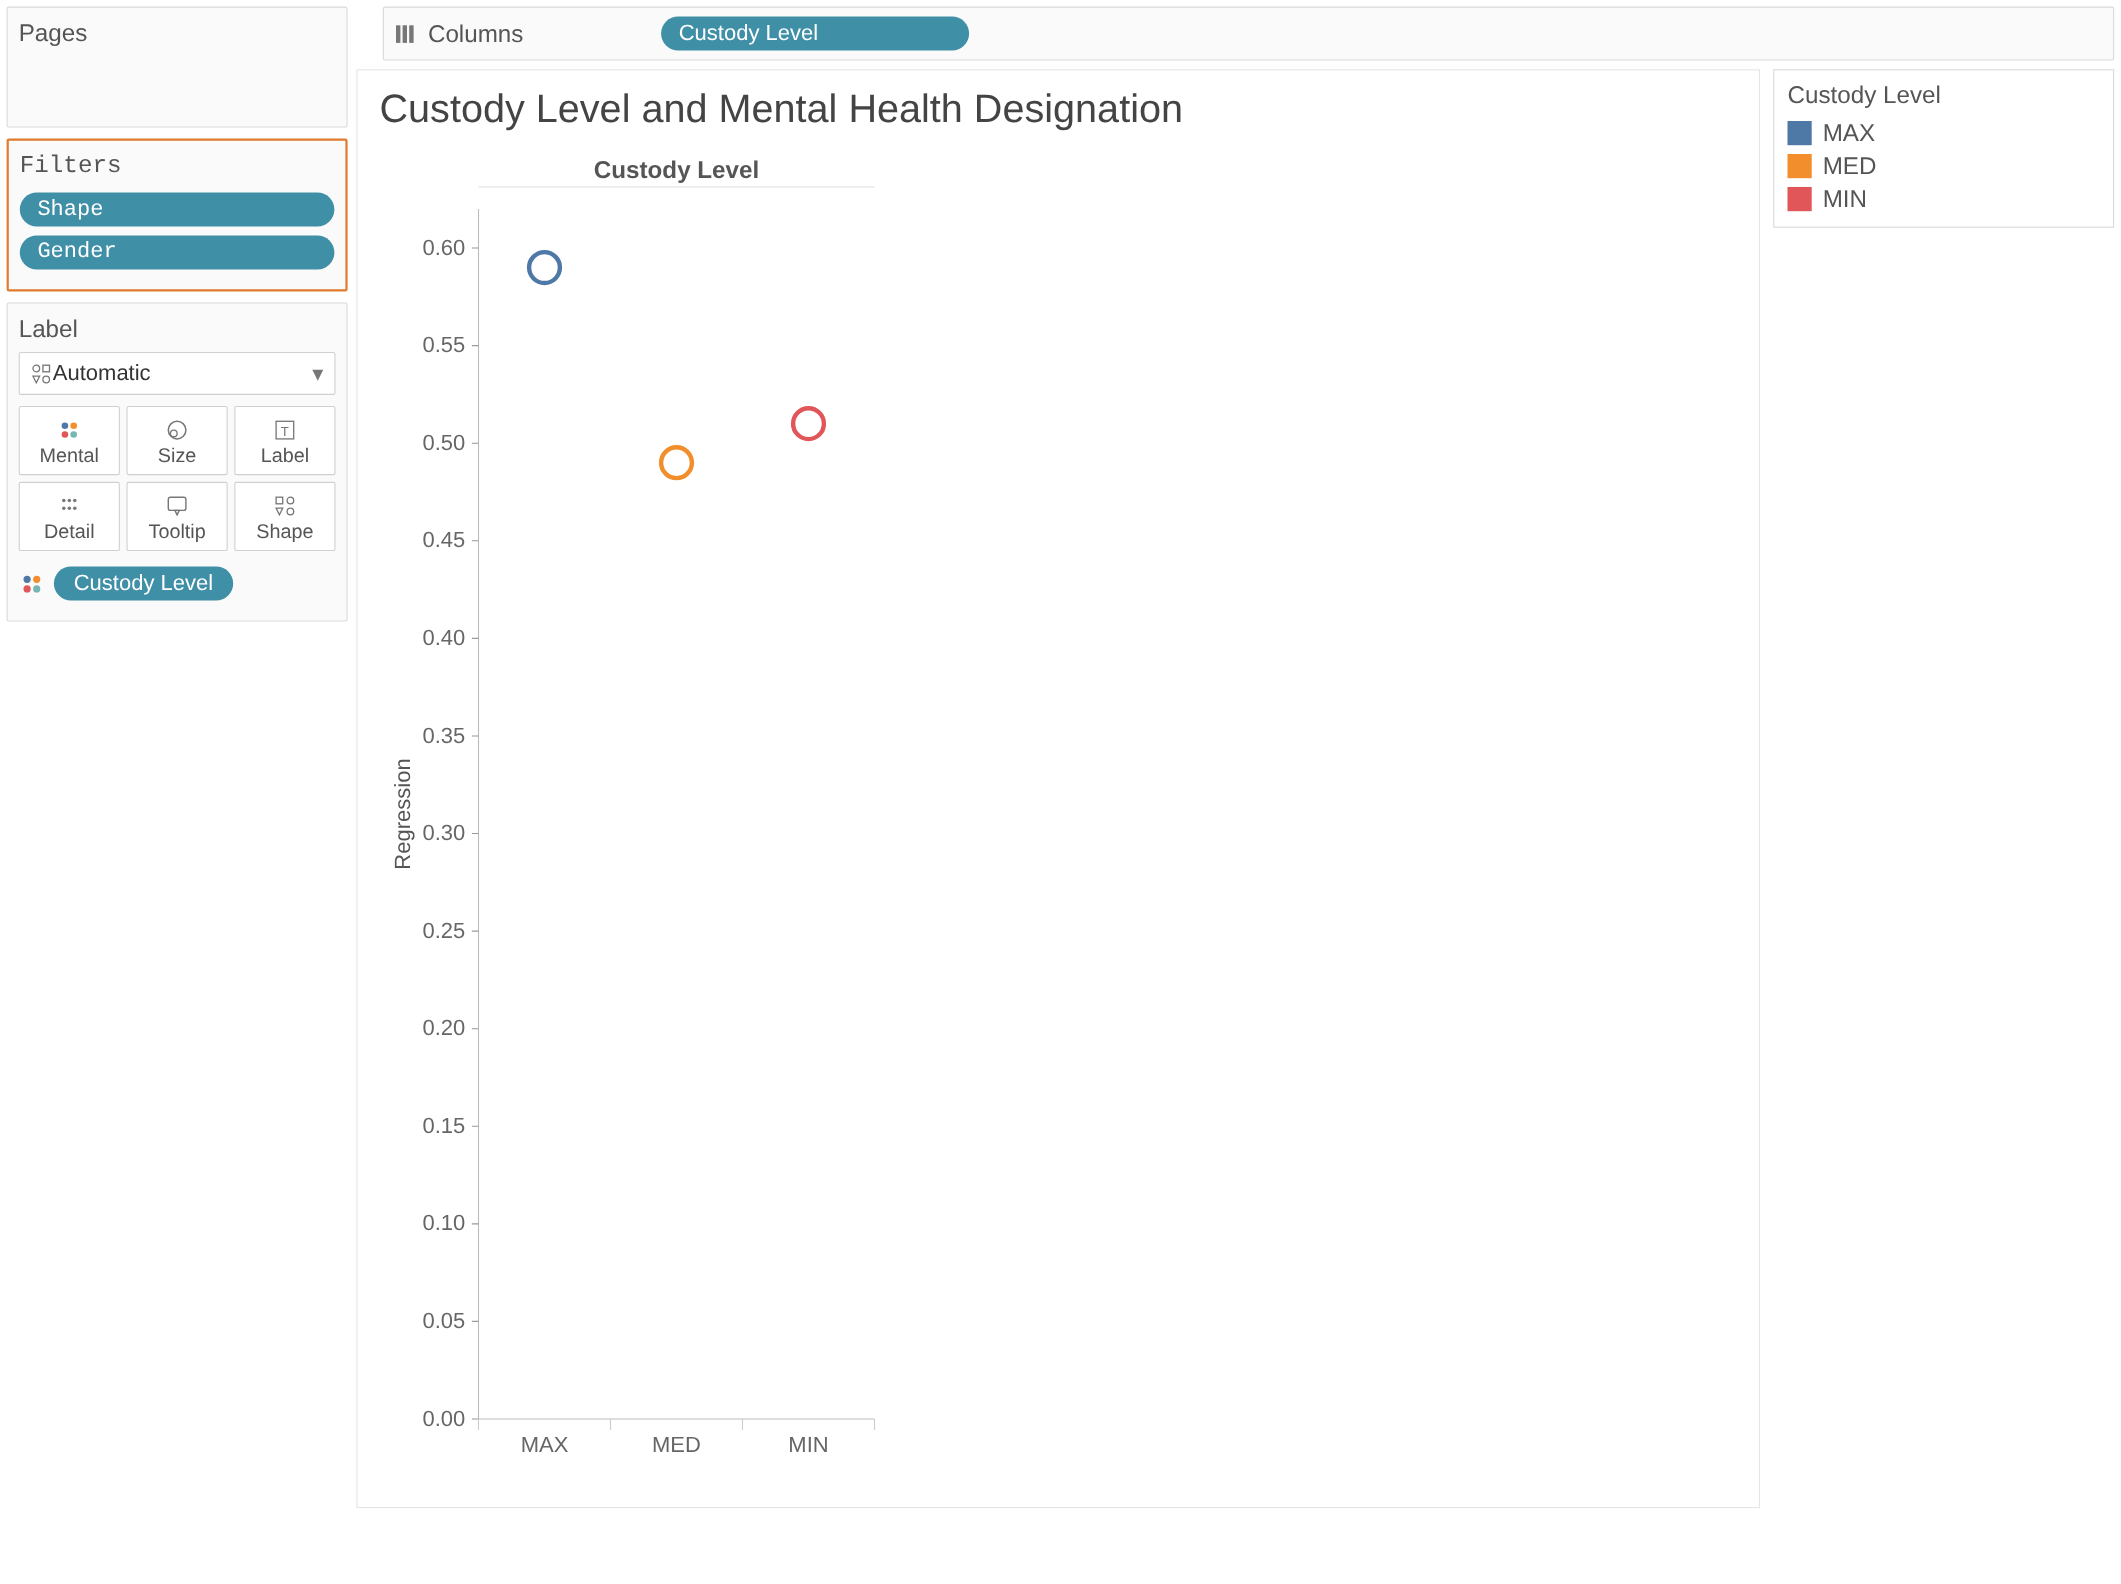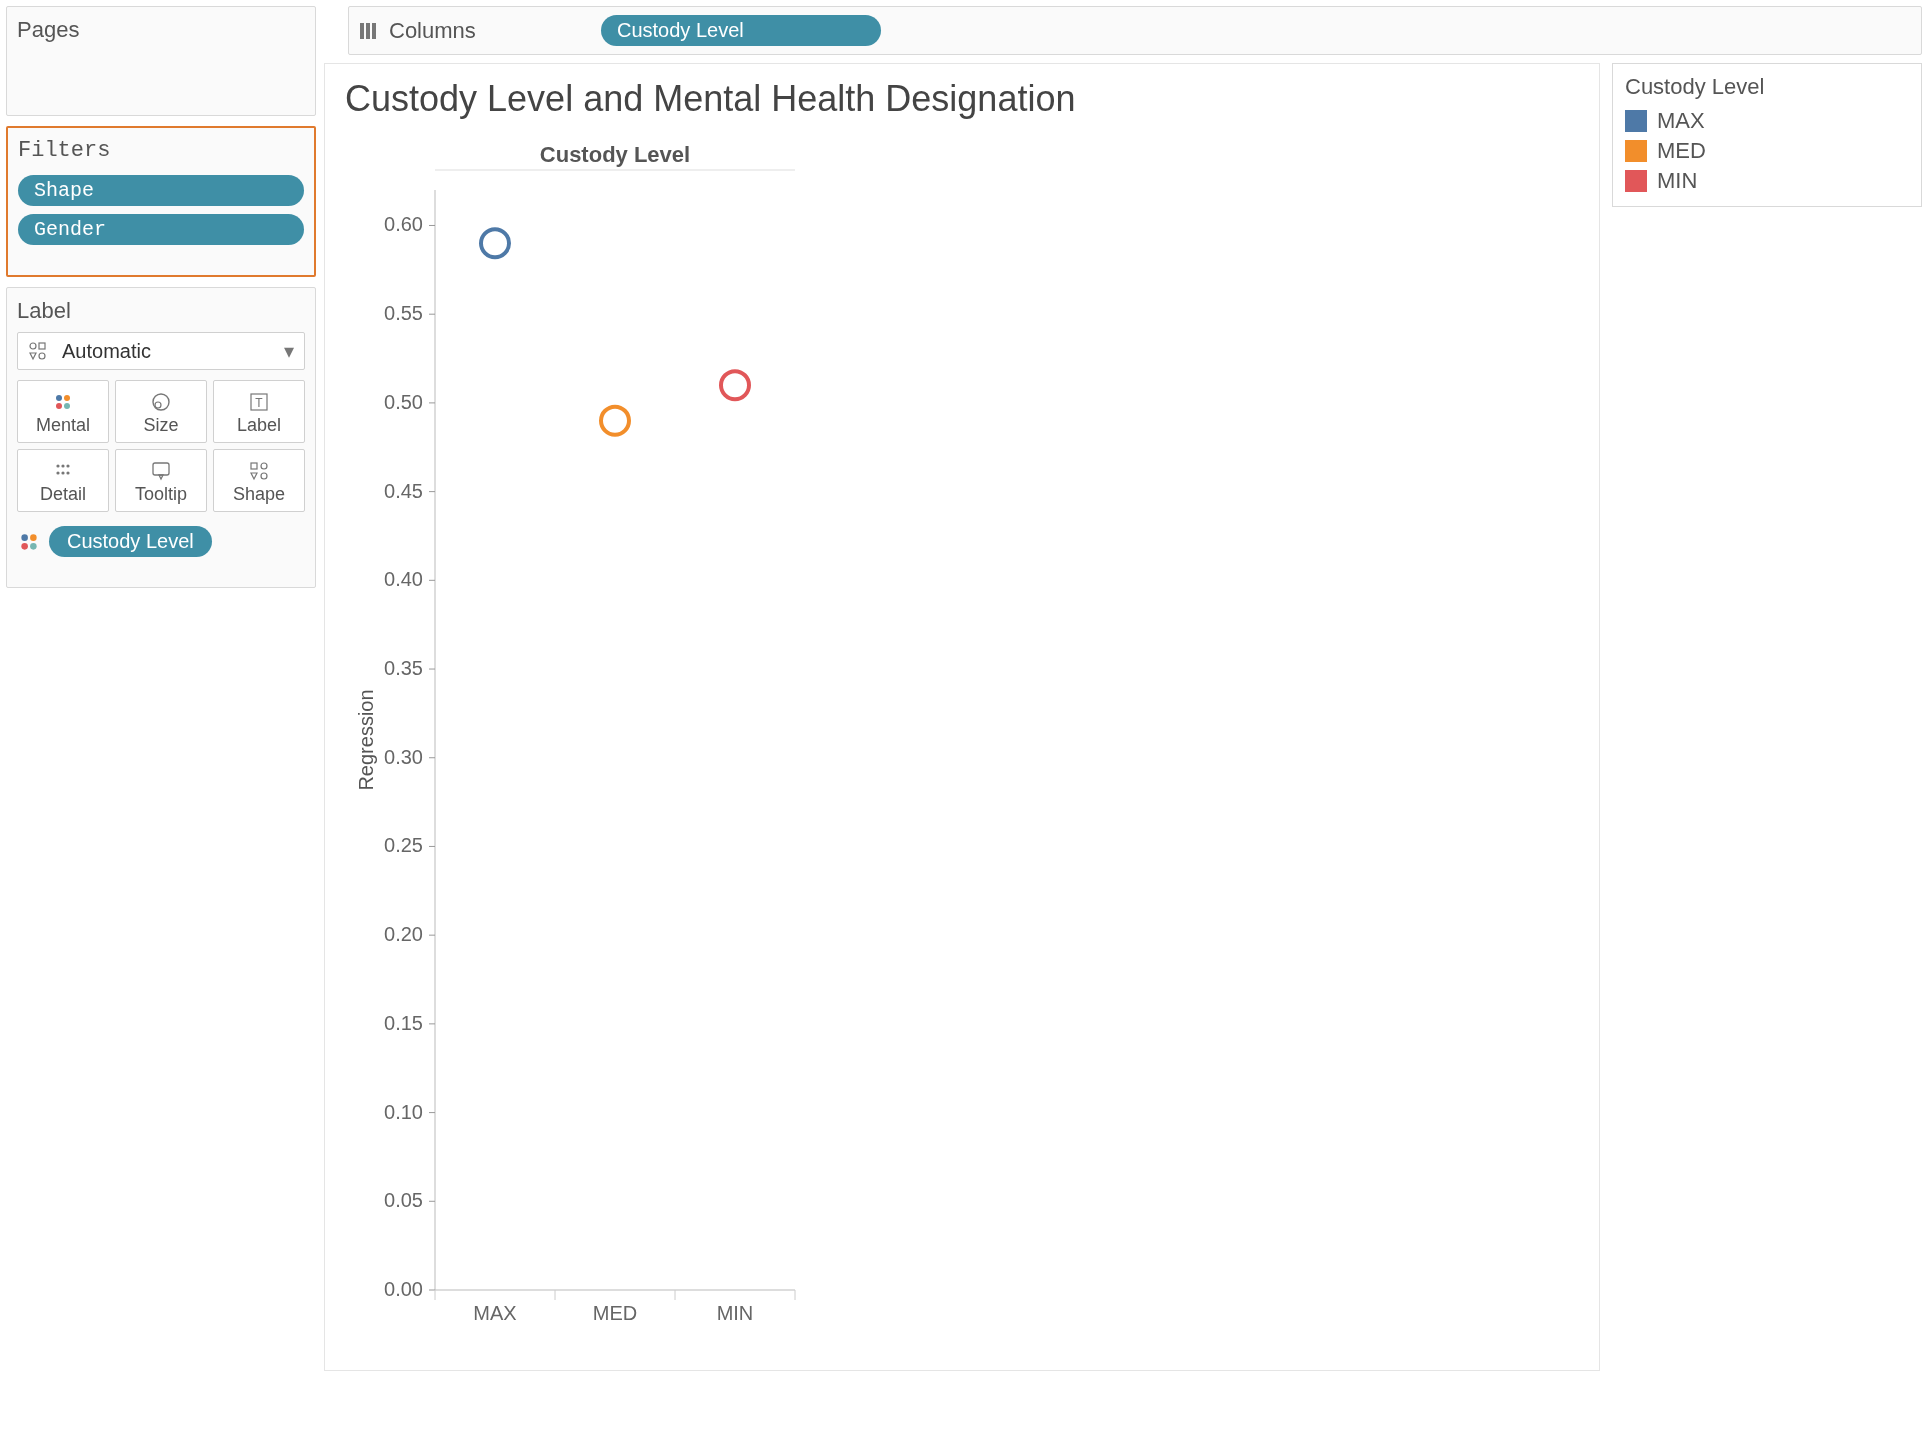--- a/index.html
+++ b/index.html
@@ -23,21 +23,21 @@
   .sidebar {
     grid-row: 1 / span 2;
     display: flex;
     flex-direction: column;
     gap: 10px;
   }
   .panel {
     border: 1px solid #d9d9d9;
     border-radius: 2px;
     background: #fafafa;
-    padding: 10px 10px 26px 10px;
+    padding: 10px 10px 14px 10px;
   }
   .panel-title {
     font-size: 22px;
     color: #555;
     margin-bottom: 8px;
   }
   .filters {
     border: 2px solid #e07a2e;
     font-family: Liberation Mono, monospace;
   }
@@ -180,21 +180,21 @@
       </div>
       <div class="pill">
         <span>Gender</span>
       </div>
     </div>
 
     <div class="panel">
       <div class="panel-title">Label</div>
 
       <div class="marks-select">
-        <span style="display:flex;align-items:center;gap:14px">
+        <span style="display:flex;align-items:center;gap:0">
           <span>
             <svg width="20" height="20" viewBox="0 0 20 20">
               <circle cx="5" cy="5" r="3" fill="none" stroke="#777" stroke-width="1.2"></circle>
               <rect x="11" y="2" width="6" height="6" fill="none" stroke="#777" stroke-width="1.2"></rect>
               <polygon points="5,18 2,12 8,12" fill="none" stroke="#777" stroke-width="1.2"></polygon>
               <circle cx="14" cy="15" r="3" fill="none" stroke="#777" stroke-width="1.2"></circle>
             </svg>
           </span>
           <span>Automatic</span>
         </span>

